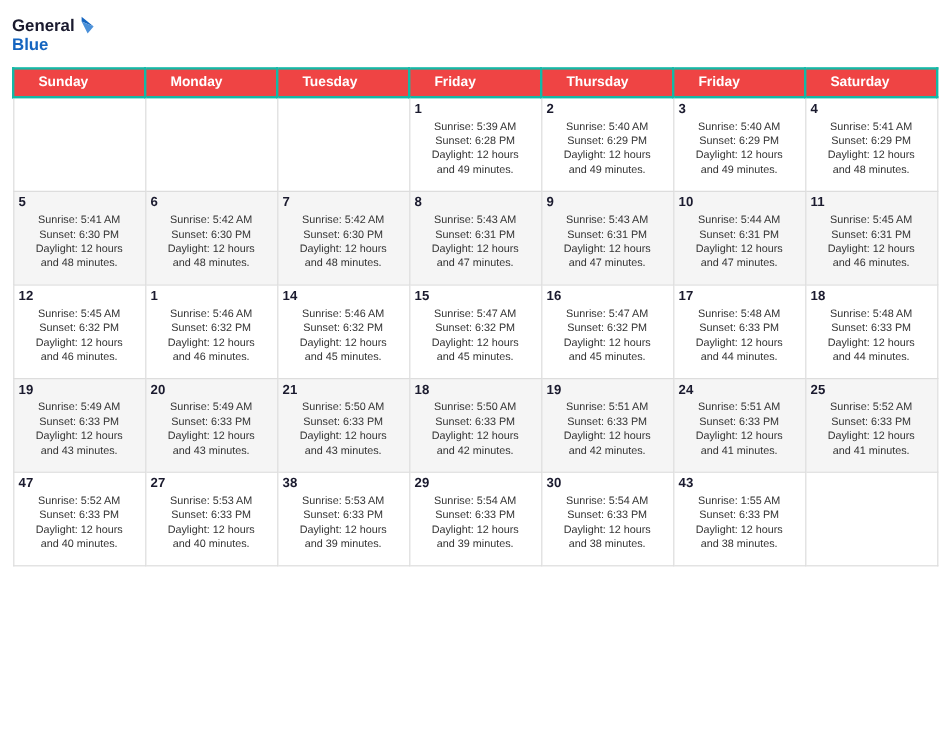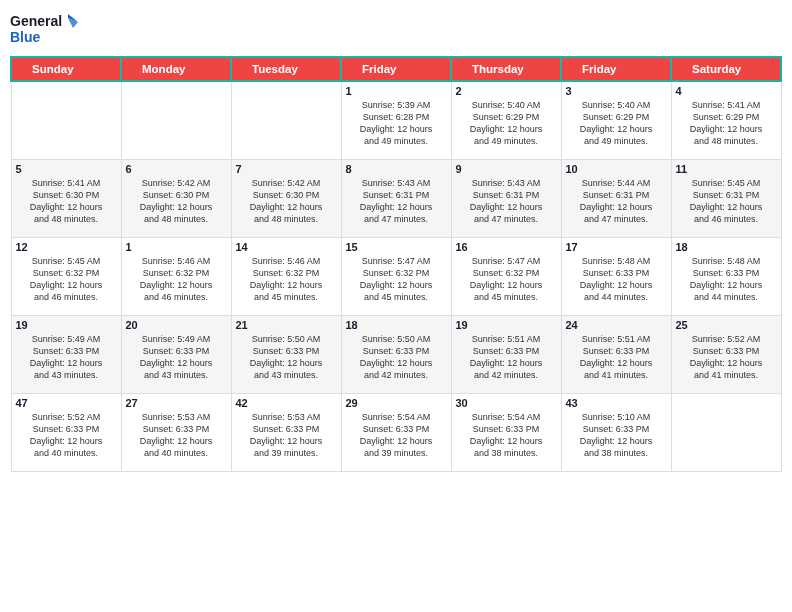--- a/index.html
+++ b/index.html
@@ -311,21 +311,21 @@
 and 40 minutes.</div>
           </td>
           <td>
             <span class="day-num">27</span>
             <div class="day-info" style="white-space: pre-line;">Sunrise: 5:53 AM
 Sunset: 6:33 PM
 Daylight: 12 hours
 and 40 minutes.</div>
           </td>
           <td>
-            <span class="day-num">42</span>
+            <span class="day-num">38</span>
             <div class="day-info" style="white-space: pre-line;">Sunrise: 5:53 AM
 Sunset: 6:33 PM
 Daylight: 12 hours
 and 39 minutes.</div>
           </td>
           <td>
             <span class="day-num">29</span>
             <div class="day-info" style="white-space: pre-line;">Sunrise: 5:54 AM
 Sunset: 6:33 PM
 Daylight: 12 hours
@@ -333,21 +333,21 @@
           </td>
           <td>
             <span class="day-num">30</span>
             <div class="day-info" style="white-space: pre-line;">Sunrise: 5:54 AM
 Sunset: 6:33 PM
 Daylight: 12 hours
 and 38 minutes.</div>
           </td>
           <td>
             <span class="day-num">43</span>
-            <div class="day-info" style="white-space: pre-line;">Sunrise: 5:10 AM
+            <div class="day-info" style="white-space: pre-line;">Sunrise: 1:55 AM
 Sunset: 6:33 PM
 Daylight: 12 hours
 and 38 minutes.</div>
           </td>
           <td class="empty-cell"></td>
         </tr>
       </tbody>
   </table>
 </div>
 

